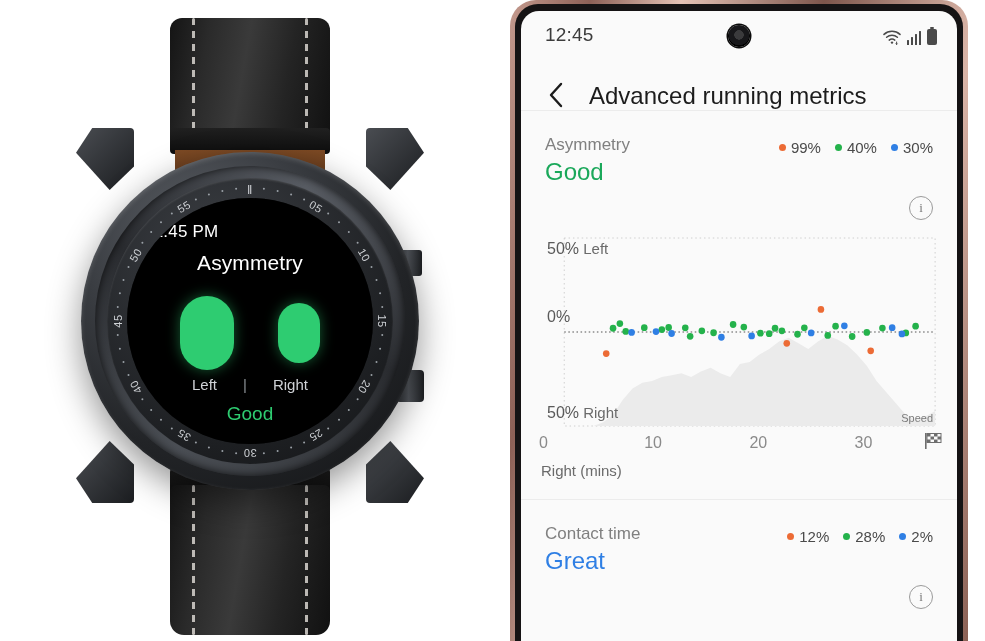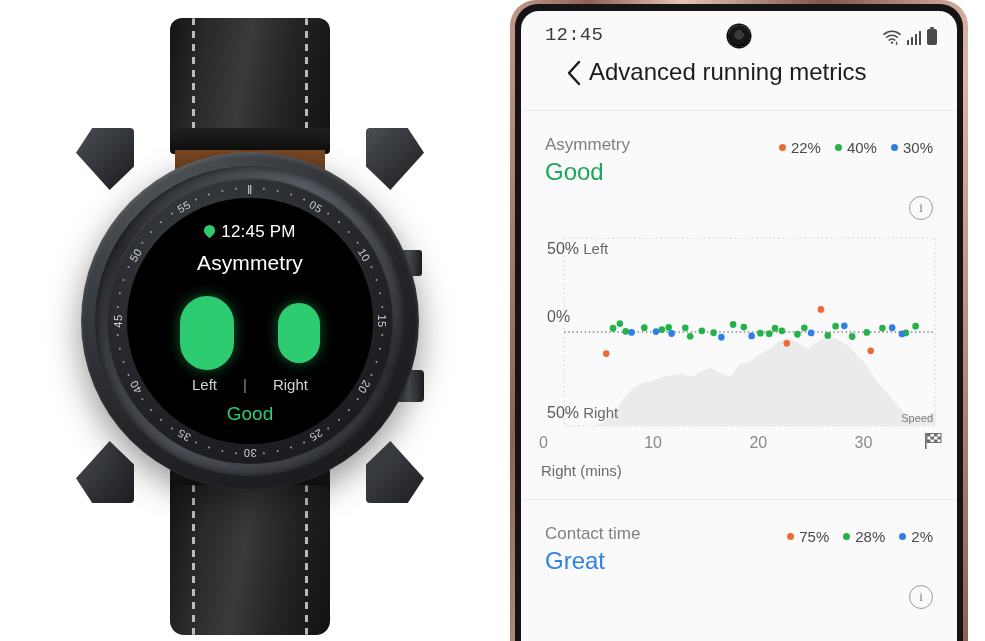--- a/index.html
+++ b/index.html
@@ -49,21 +49,21 @@
     box-shadow:inset 0 1px 2px rgba(255,255,255,.12);}
   #tick-ring{position:absolute;inset:28px;border-radius:50%;}
   .bz-num{position:absolute;left:50%;top:50%;font-size:11px;color:#cfd2d6;
     letter-spacing:.5px;transform-origin:0 0;}
   .bz-dot{position:absolute;left:50%;top:50%;width:2px;height:2px;border-radius:50%;
     background:#9aa0a6;transform-origin:0 0;}
   #watch-screen{position:absolute;left:50%;top:50%;transform:translate(-50%,-50%);
     width:246px;height:246px;border-radius:50%;background:#000;overflow:hidden;
     box-shadow:inset 0 0 14px rgba(0,0,0,.95);}
   .w-time-row{position:absolute;top:24px;left:0;right:0;display:flex;align-items:center;
-    justify-content:center;gap:6px;}
+    gap:6px;}
   .pin-icon{width:11px;height:14px;position:relative;}
   .pin-icon:before{content:"";position:absolute;left:0;top:0;width:11px;height:11px;
     border-radius:50% 50% 50% 0;transform:rotate(-45deg);background:#2ecc71;}
   .w-time{color:#fff;font-size:17px;letter-spacing:.2px;}
   .w-title{position:absolute;top:53px;left:0;right:0;text-align:center;color:#fff;
     font-size:21px;letter-spacing:.1px;}
   .w-bars{position:absolute;top:96px;left:0;right:0;height:78px;display:flex;
     align-items:center;justify-content:center;gap:44px;}
   .w-bar{background:#2ecc71;border-radius:28px;box-shadow:0 0 14px rgba(46,204,113,.45);}
   .w-bar.left{width:54px;height:74px;}
@@ -79,34 +79,34 @@
   #btn-bot{right:76px;top:370px;width:28px;height:32px;border-radius:4px;}
 
   
   #phone{position:absolute;left:510px;top:0;width:458px;height:641px;}
   #phone-metal{position:absolute;inset:0;border-radius:26px 26px 0 0;
     background:linear-gradient(100deg,#c49a8e,#8d6157 14%,#e5c3b6 30%,#7d564c 55%,#d9b4a7 82%,#8a6054);}
   #phone-bezel{position:absolute;left:5px;right:5px;top:4px;bottom:0;border-radius:23px 23px 0 0;
     background:#151314;}
   #phone-screen{position:absolute;left:11px;right:11px;top:11px;bottom:0;
     border-radius:18px 18px 0 0;background:#fafafa;overflow:hidden;}
-  #statusbar{height:47px;position:relative;display:flex;align-items:center;font-family:Liberation Mono, monospace;}
+  #statusbar{height:47px;position:relative;display:flex;align-items:center;}
   #sb-time{position:absolute;left:24px;top:13px;font-size:19px;color:#3c3c3c;letter-spacing:.2px;}
   #camera{position:absolute;left:50%;transform:translateX(-50%);top:14px;width:22px;height:22px;
     border-radius:50%;background:radial-gradient(circle at 50% 45%,#3a3a3c 0 28%,#17171a 30% 62%,#000 64%);
     box-shadow:0 0 0 1.5px #0a0a0a;}
   #sb-icons{position:absolute;right:20px;top:14px;display:flex;align-items:flex-end;gap:6px;height:20px;}
   .wifi{width:18px;height:15px;position:relative;}
   .sig{display:flex;align-items:flex-end;gap:1.5px;height:14px;}
   .sig i{width:2.5px;background:#4a4a4a;display:block;border-radius:.5px;}
   .batt{width:10px;height:16px;border-radius:2px;background:#4a4a4a;position:relative;}
   .batt:before{content:"";position:absolute;left:3px;top:-2.5px;width:4px;height:2.5px;
     background:#4a4a4a;border-radius:1px;}
 
-  #appbar{height:52px;display:flex;align-items:flex-start;padding:0 0 0 20px;margin-left:18px;}
+  #appbar{height:52px;display:flex;align-items:flex-end;padding:0 0 0 20px;gap:18px;}
   #back-btn{width:30px;height:30px;display:flex;align-items:center;justify-content:center;cursor:pointer;}
   #appbar-title{font-size:24px;color:#1c1c1c;}
   .hairline{height:1px;background:#ececec;}
 
   .section{padding:24px 24px 0 24px;position:relative;}
   .sec-head{display:flex;justify-content:space-between;align-items:flex-start;}
   .sec-name{font-size:17px;color:#808080;}
   .sec-value{font-size:24px;margin-top:3px;}
   .legend{display:flex;gap:14px;align-items:center;padding-top:4px;}
   .lg{display:flex;align-items:center;gap:5px;font-size:15px;color:#4a4a4a;}
@@ -279,21 +279,21 @@
 
     <div class="section">
       <div class="sec-head">
         <div>
           <div class="sec-name">Asymmetry</div>
           <div class="sec-value" style="color:#1aa85a">Good</div>
         </div>
         <div class="legend">
           <span class="lg">
             <b style="background:#ec6b35"></b>
-            <span>22%</span>
+            <span>99%</span>
           </span>
           <span class="lg">
             <b style="background:#24b24b"></b>
             <span>40%</span>
           </span>
           <span class="lg">
             <b style="background:#2f7fe4"></b>
             <span>30%</span>
           </span>
         </div>
@@ -395,21 +395,21 @@
 
     <div class="section">
       <div class="sec-head">
         <div>
           <div class="sec-name">Contact time</div>
           <div class="sec-value" style="color:#2f7fe4">Great</div>
         </div>
         <div class="legend">
           <span class="lg">
             <b style="background:#ec6b35"></b>
-            <span>75%</span>
+            <span>12%</span>
           </span>
           <span class="lg">
             <b style="background:#24b24b"></b>
             <span>28%</span>
           </span>
           <span class="lg">
             <b style="background:#2f7fe4"></b>
             <span>2%</span>
           </span>
         </div>

